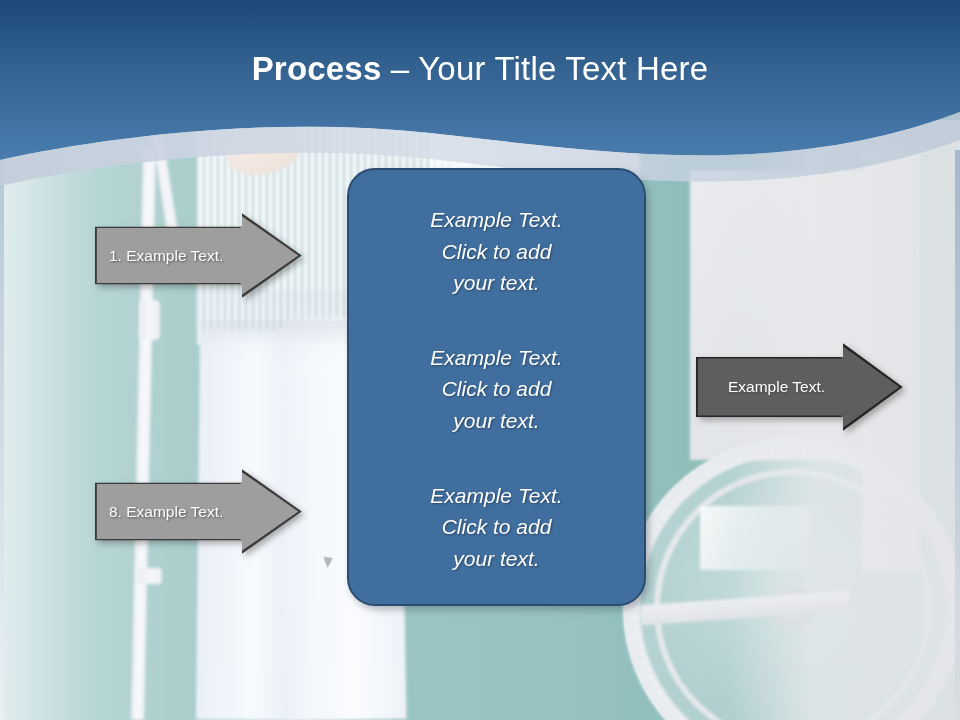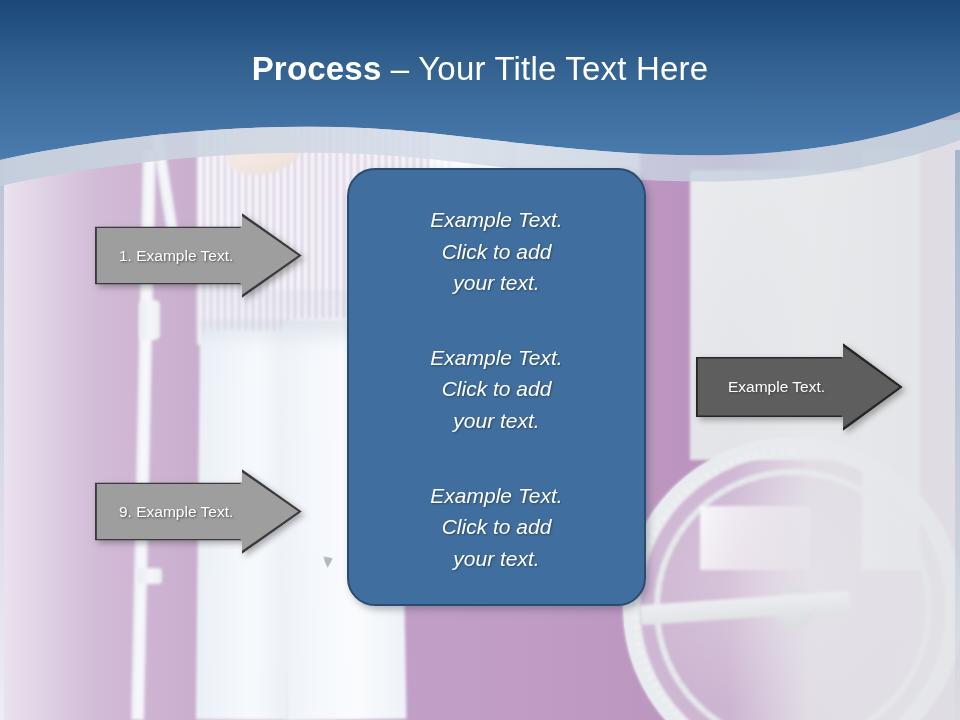--- a/index.html
+++ b/index.html
@@ -12,21 +12,21 @@
     height: 720px;
     font-family: "Liberation Sans", sans-serif;
     overflow: hidden;
   }
 
   #slide {
     position: relative;
     width: 960px;
     height: 720px;
     overflow: hidden;
-    background: #701a75;
+    background: #0f766e;
   }
 
   
   .photo-layer {
     position: absolute;
     inset: 0;
     overflow: hidden;
   }
 
   
@@ -319,21 +319,21 @@
     clip-path: polygon(0 16%, 71% 16%, 71% 0, 100% 50%, 71% 100%, 71% 84%, 0 84%);
   }
   .arrow .shape .fill {
     position: absolute;
     inset: 0;
     clip-path: polygon(0 16%, 71% 16%, 71% 0, 100% 50%, 71% 100%, 71% 84%, 0 84%);
   }
   .arrow .label {
     position: relative;
     z-index: 2;
-    padding-left: 24px;
+    padding-left: 14px;
     white-space: nowrap;
   }
 
   
   .arrow-grey .outline { background: #3b3b3b; }
   .arrow-grey .inner {
     position: absolute;
     inset: 0;
     background: #9e9e9e;
     clip-path: polygon(0.9% 17.6%, 70.3% 17.6%, 70.3% 2.6%, 98.2% 50%, 70.3% 97.4%, 70.3% 82.4%, 0.9% 82.4%);
@@ -463,21 +463,21 @@
     </div>
     <span class="label">1. Example Text.</span>
   </div>
 
 
   <div class="arrow arrow-grey" id="arrow-3">
     <div class="shape">
       <div class="fill outline"></div>
       <div class="inner"></div>
     </div>
-    <span class="label">9. Example Text.</span>
+    <span class="label">8. Example Text.</span>
   </div>
 
   <div id="center-panel">
     <div class="panel-block">
       <div>Example Text.</div>
       <div>Click  to add</div>
       <div>your text.</div>
     </div>
     <div class="panel-block">
       <div>Example Text.</div>

